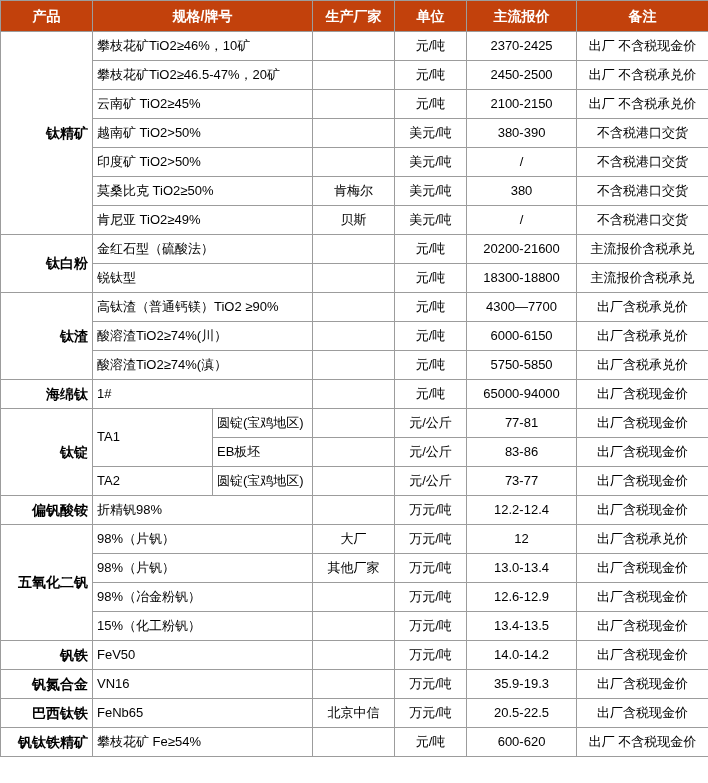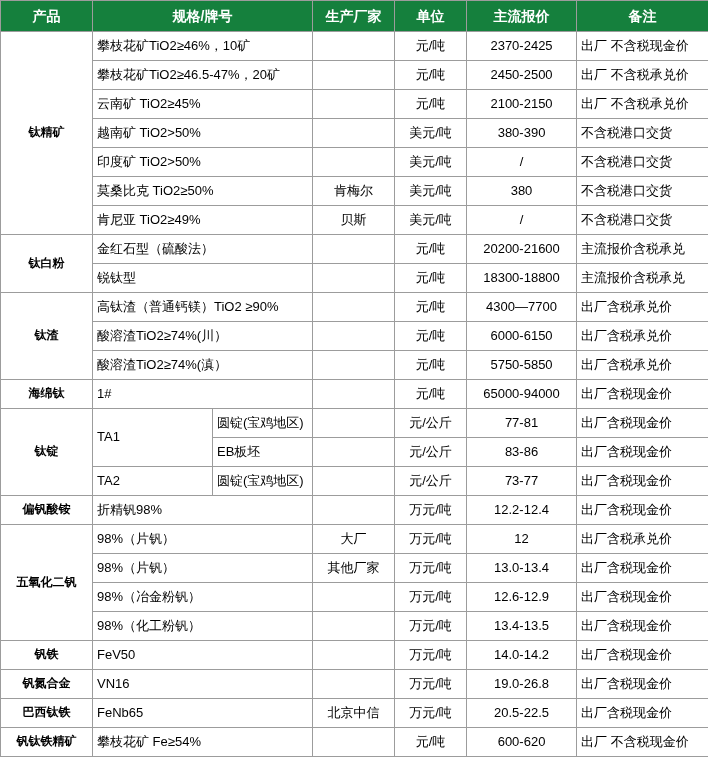--- a/index.html
+++ b/index.html
@@ -24,35 +24,35 @@
     font-size: 13px;
     color: #000000;
   }
   table.price-table td, table.price-table th {
     border: 1px solid #9c9c9c;
     padding: 0 4px;
     vertical-align: middle;
     line-height: 1.15;
   }
   thead th {
-    background: #15803d;
+    background: #c2410c;
     color: #ffffff;
     font-weight: bold;
     font-size: 14px;
     height: 30px;
     text-align: center;
     border: 1px solid #21b4ef;
   }
   tbody td {
     height: 28px;
   }
   .cat {
-    text-align: center;
+    text-align: right;
     font-weight: bold;
-    font-size: 12px;
+    font-size: 14px;
   }
   .spec {
     text-align: left;
     padding-left: 6px;
   }
   .spec-sub {
     text-align: left;
     padding-left: 6px;
   }
   .mfr {
@@ -60,20 +60,21 @@
     margin-left: 24px;
   }
   .unit {
     text-align: center;
     margin-top: 12px;
   }
   .price {
     text-align: center;
   }
   .remark {
+    text-align: center;
     margin-left: 46px;
   }
   col.c-cat   { width: 92px; }
   col.c-spec  { width: 120px; }
   col.c-spec2 { width: 100px; }
   col.c-mfr   { width: 82px; }
   col.c-unit  { width: 72px; }
   col.c-price { width: 110px; }
   col.c-remark{ width: 132px; }
 </style>
@@ -245,40 +246,40 @@
           <td class="remark">出厂含税现金价</td>
         </tr>
         <tr>
           <td class="spec" colspan="2">98%（冶金粉钒）</td>
           <td class="mfr"></td>
           <td class="unit">万元/吨</td>
           <td class="price">12.6-12.9</td>
           <td class="remark">出厂含税现金价</td>
         </tr>
         <tr>
-          <td class="spec" colspan="2">98%（化工粉钒）</td>
+          <td class="spec" colspan="2">15%（化工粉钒）</td>
           <td class="mfr"></td>
           <td class="unit">万元/吨</td>
           <td class="price">13.4-13.5</td>
           <td class="remark">出厂含税现金价</td>
         </tr>
         <tr>
           <td class="cat" rowspan="1">钒铁</td>
           <td class="spec" colspan="2">FeV50</td>
           <td class="mfr"></td>
           <td class="unit">万元/吨</td>
           <td class="price">14.0-14.2</td>
           <td class="remark">出厂含税现金价</td>
         </tr>
         <tr>
           <td class="cat" rowspan="1">钒氮合金</td>
           <td class="spec" colspan="2">VN16</td>
           <td class="mfr"></td>
           <td class="unit">万元/吨</td>
-          <td class="price">19.0-26.8</td>
+          <td class="price">35.9-19.3</td>
           <td class="remark">出厂含税现金价</td>
         </tr>
         <tr>
           <td class="cat" rowspan="1">巴西钛铁</td>
           <td class="spec" colspan="2">FeNb65</td>
           <td class="mfr">北京中信</td>
           <td class="unit">万元/吨</td>
           <td class="price">20.5-22.5</td>
           <td class="remark">出厂含税现金价</td>
         </tr>

